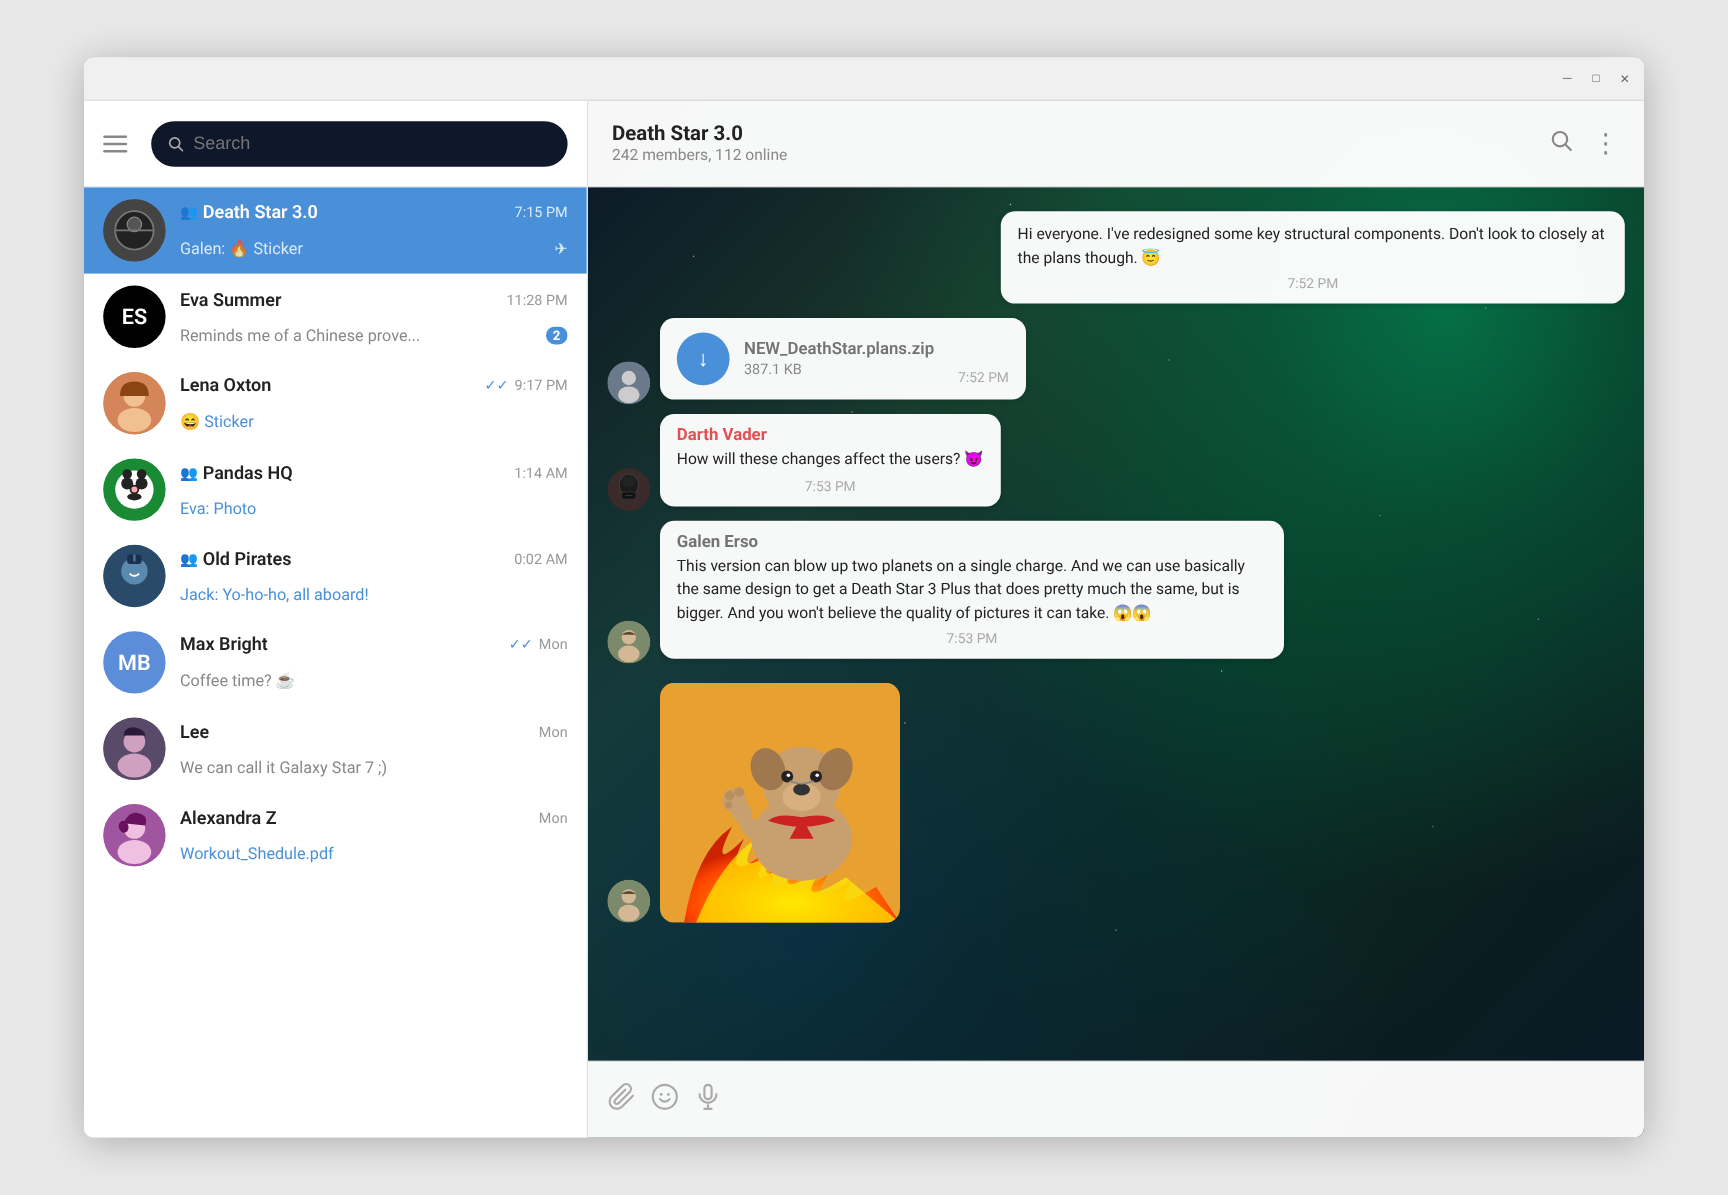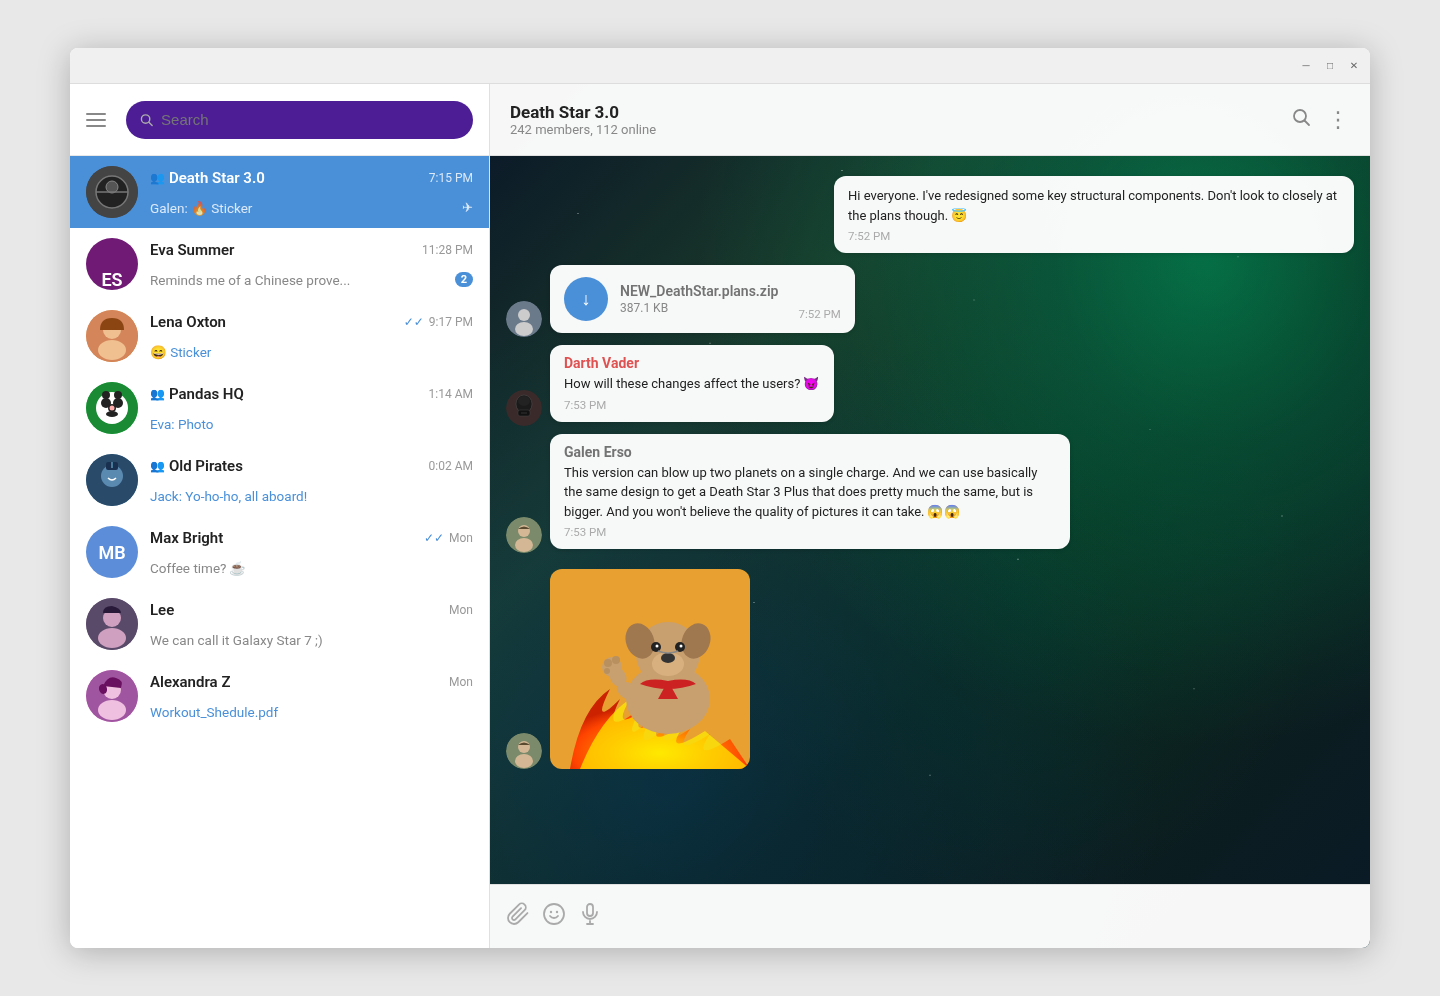--- a/index.html
+++ b/index.html
@@ -67,21 +67,21 @@
     .menu-icon {
       width: 28px; height: 28px;
       display: flex; flex-direction: column; gap: 4px;
       justify-content: center; cursor: pointer;
     }
     .menu-icon span { display: block; width: 20px; height: 2px; background: #888; border-radius: 1px; }
 
     .search-box {
       flex: 1;
       height: 38px;
-      background: #4c1d95;
+      background: #0f172a;
       border-radius: 20px;
       display: flex;
       align-items: center;
       padding: 0 14px;
       gap: 8px;
     }
     .search-box input {
       border: none; background: none; outline: none;
       font-size: 15px; color: #999; width: 100%;
     }
@@ -214,21 +214,21 @@
       border-radius: 12px;
       padding: 10px 14px;
       align-self: flex-end;
       margin-bottom: 4px;
       box-shadow: 0 1px 4px rgba(0,0,0,0.15);
     }
     .message-bubble.left {
       align-self: flex-start;
     }
     .message-text { font-size: 13px; color: #222; line-height: 1.5; }
-    .message-time { font-size: 11.5px; color: #aaa; text-align: left; margin-top: 4px; }
+    .message-time { font-size: 11.5px; color: #aaa; text-align: center; margin-top: 4px; }
     .sender-name { font-size: 14px; font-weight: 700; margin-bottom: 3px; }
     .sender-name.red { color: #e05252; }
     .sender-name.green { color: #737373; }
 
     
     .file-bubble {
       max-width: 360px;
       background: rgba(255,255,255,0.97);
       border-radius: 12px;
       padding: 12px 14px;
@@ -345,21 +345,21 @@
               <span class="chat-time">7:15 PM</span>
             </div>
             <div class="chat-preview">
               <span>Galen: 🔥 Sticker</span>
               <span style="margin-left:auto;" class="chat-pin">✈</span>
             </div>
           </div>
         </div>
 
         <div class="chat-item">
-          <div class="avatar" style="background:#701a75;align-items:flex-end;">
+          <div class="avatar" style="background:#000000;">
             <span>ES</span>
           </div>
           <div class="chat-content">
             <div class="chat-top">
               <div class="chat-name">Eva Summer</div>
               <span class="chat-time">11:28 PM</span>
             </div>
             <div class="chat-preview">
               <span>Reminds me of a Chinese prove...</span>
               <span class="badge">2</span>

